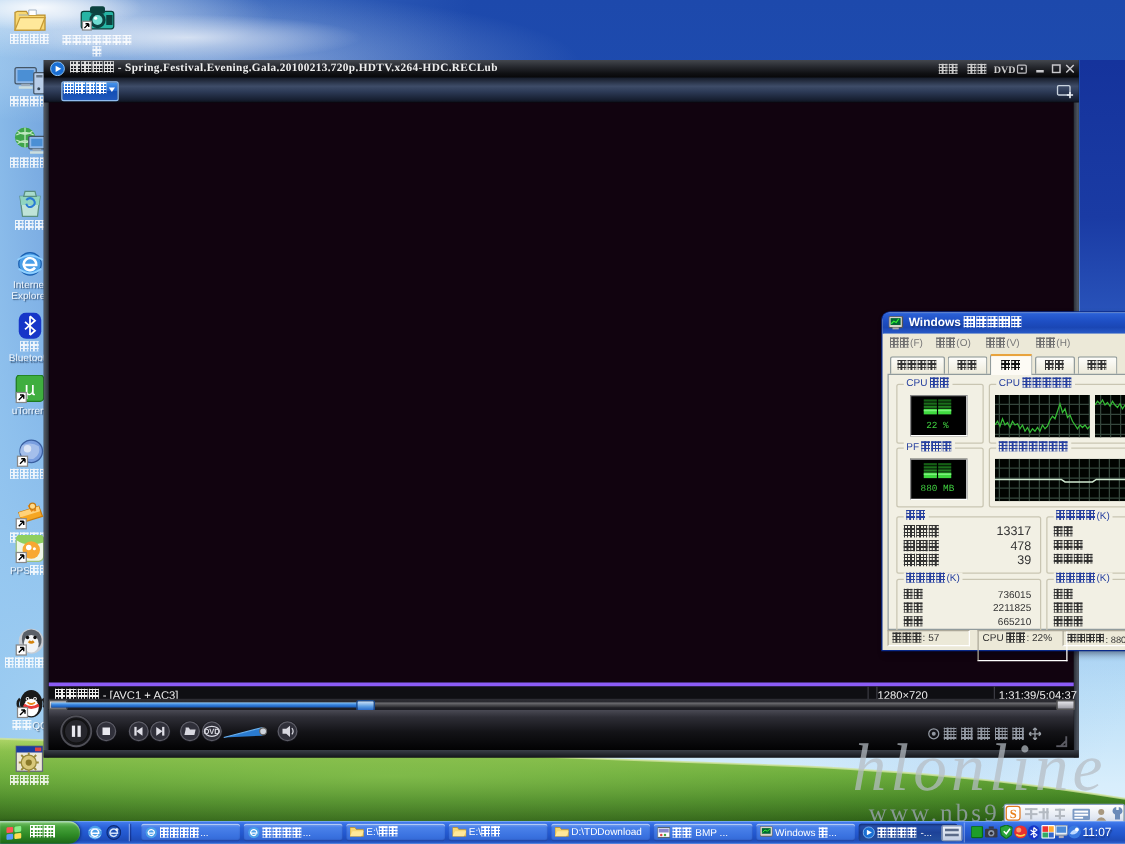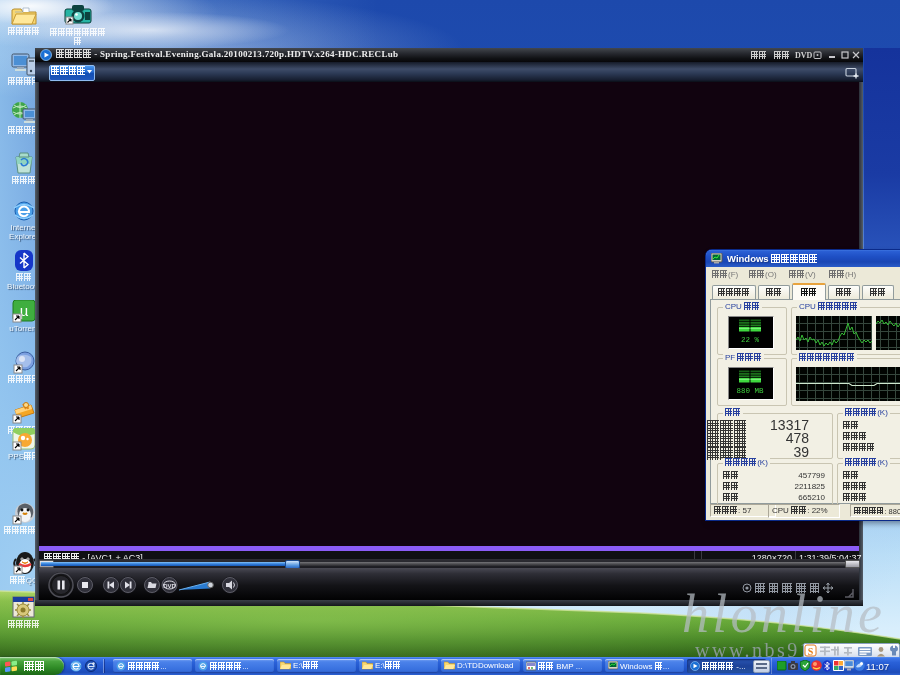--- a/index.html
+++ b/index.html
@@ -232,25 +232,25 @@
   <svg class="ab" style="left:810px;top:5px" width="14" height="12">
         <rect x="1" y="1.5" width="10" height="7.5" rx="1" fill="none" stroke="#c8d2de" stroke-width="1.1"></rect>
         <path d="M8.5,9 h5 M11,6.5 v5" stroke="#e8eef4" stroke-width="1.3"></path>
       </svg>
  </div>
 
  <div class="ab" style="left:4px;top:34px;width:820px;height:464px;background:#11030f"></div>
  <div class="ab" style="left:0;top:34px;width:4px;height:524px;background:linear-gradient(90deg,#555d68,#2a2f38)"></div>
  <div class="ab" style="left:824px;top:34px;width:4px;height:524px;background:linear-gradient(90deg,#2a2f38,#555d68)"></div>
 
- <div class="ab" style="left:4px;top:498px;width:820px;height:13px;background:#0f0f13;border-top:5px solid #8b5cf6;box-sizing:border-box">
+ <div class="ab" style="left:4px;top:498px;width:820px;height:13px;background:#0f0f13;border-top:3px solid #8b5cf6;box-sizing:border-box">
   <div class="ab" style="left:5px;top:2px;font-size:9px;color:#eee;--tc:#eee;white-space:nowrap"><i class="z"></i><i class="z"></i><i class="z"></i><i class="z"></i> - [AVC1 + AC3]</div>
   <div class="ab" style="left:655px;top:0;width:1px;height:13px;background:#3a3a42"></div>
   <div class="ab" style="left:662px;top:0;width:1px;height:13px;background:#3a3a42"></div>
-  <div class="ab" style="left:663px;top:2px;width:90px;text-align:right;font-size:9px;color:#eee">1280×720</div>
+  <div class="ab" style="left:663px;top:2px;width:90px;text-align:left;font-size:9px;color:#eee">1280×720</div>
   <div class="ab" style="left:756px;top:0;width:1px;height:13px;background:#3a3a42"></div>
   <div class="ab" style="left:760px;top:2px;width:60px;text-align:right;font-size:9px;color:#eee;white-space:nowrap">1:31:39/5:04:37</div>
  </div>
 
  <div class="ab" style="left:4px;top:511px;width:820px;height:9px;background:linear-gradient(180deg,#2e2e34,#1c1c22)">
   <div class="ab" style="left:0px;top:1px;width:13px;height:6px;background:linear-gradient(180deg,#e8e8ec,#9a9aa2);border:1px solid #555;border-radius:1px"></div>
   <div class="ab" style="left:2px;top:3px;width:816px;height:4px;background:linear-gradient(180deg,#76767a 0,#4c4c50 50%,#2a2a2e 100%)"></div>
   <div class="ab" style="left:2px;top:3px;width:246px;height:4px;background:linear-gradient(180deg,#86c4f8 0,#3a84dc 45%,#1456b4 100%)"></div>
   <div class="ab" style="left:246px;top:1px;width:13px;height:7px;background:linear-gradient(180deg,#cfe4fa 0,#5a9ae0 60%,#2a6ac8 100%);border:1px solid #1a4a90;border-radius:2px"></div>
   <div class="ab" style="left:806px;top:1px;width:13px;height:6px;background:linear-gradient(180deg,#e8e8ec,#9a9aa2);border:1px solid #555;border-radius:1px"></div>
@@ -403,50 +403,50 @@
       <rect width="117" height="34" fill="#010401"></rect>
   <g stroke="#35463c" stroke-width="1">
         <path d="M0,7.5 H117 M0,15.5 H117 M0,23.5 H117 M0,31.5 H117"></path>
         <path d="M3.5,0 V34 M11.5,0 V34 M19.5,0 V34 M27.5,0 V34 M35.5,0 V34 M43.5,0 V34 M51.5,0 V34 M59.5,0 V34 M67.5,0 V34 M75.5,0 V34 M83.5,0 V34 M91.5,0 V34 M99.5,0 V34 M107.5,0 V34 M115.5,0 V34"></path>
       </g>
   <path d="M0,16.5 H53 L56,18.5 H78 L81,16.5 H117" fill="none" stroke="#cfe8cf" stroke-width="1.2"></path>
  </svg>
 
  <div class="ab" style="left:11px;top:163px;width:114px;height:44px;border:1px solid #c9c5b2;border-radius:2px"></div>
  <div class="ab" style="left:17px;top:158px;background:#f2f0e4;padding:0 2px;font-size:8px;--tc:#27409f;color:#27409f;white-space:nowrap;z-index:3"><i class="z"></i><i class="z"></i></div>
- <div class="ab" style="left:1px;top:170px;width:102px;font-size:14px;--tc:#333;color:#333;line-height:11px">
+ <div class="ab" style="left:17px;top:170px;width:102px;font-size:10px;--tc:#333;color:#333;line-height:11px">
   <div><span><i class="z"></i><i class="z"></i><i class="z"></i></span><span style="float:right">13317</span></div>
   <div><span><i class="z"></i><i class="z"></i><i class="z"></i></span><span style="float:right">478</span></div>
   <div><span><i class="z"></i><i class="z"></i><i class="z"></i></span><span style="float:right">39</span></div>
  </div>
  <div class="ab" style="left:131px;top:163px;width:76px;height:44px;border:1px solid #c9c5b2;border-radius:2px"></div>
  <div class="ab" style="left:137px;top:158px;background:#f2f0e4;padding:0 2px;font-size:8px;--tc:#27409f;color:#27409f;white-space:nowrap;z-index:3"><i class="z"></i><i class="z"></i><i class="z"></i><i class="z"></i>(K)</div>
  <div class="ab" style="left:137px;top:170px;width:80px;font-size:8px;--tc:#333;color:#333;line-height:11px">
   <div><i class="z"></i><i class="z"></i></div>
   <div><i class="z"></i><i class="z"></i><i class="z"></i></div>
   <div><i class="z"></i><i class="z"></i><i class="z"></i><i class="z"></i></div>
  </div>
  <div class="ab" style="left:11px;top:213px;width:114px;height:44px;border:1px solid #c9c5b2;border-radius:2px"></div>
  <div class="ab" style="left:17px;top:208px;background:#f2f0e4;padding:0 2px;font-size:8px;--tc:#27409f;color:#27409f;white-space:nowrap;z-index:3"><i class="z"></i><i class="z"></i><i class="z"></i><i class="z"></i>(K)</div>
  <div class="ab" style="left:17px;top:220px;width:102px;font-size:8px;--tc:#333;color:#333;line-height:11px">
-  <div><span><i class="z"></i><i class="z"></i></span><span style="float:right">457799</span></div>
+  <div><span><i class="z"></i><i class="z"></i></span><span style="float:right">736015</span></div>
   <div><span><i class="z"></i><i class="z"></i></span><span style="float:right">2211825</span></div>
   <div><span><i class="z"></i><i class="z"></i></span><span style="float:right">665210</span></div>
  </div>
  <div class="ab" style="left:131px;top:213px;width:76px;height:44px;border:1px solid #c9c5b2;border-radius:2px"></div>
  <div class="ab" style="left:137px;top:208px;background:#f2f0e4;padding:0 2px;font-size:8px;--tc:#27409f;color:#27409f;white-space:nowrap;z-index:3"><i class="z"></i><i class="z"></i><i class="z"></i><i class="z"></i>(K)</div>
  <div class="ab" style="left:137px;top:220px;width:80px;font-size:8px;--tc:#333;color:#333;line-height:11px">
   <div><i class="z"></i><i class="z"></i></div>
   <div><i class="z"></i><i class="z"></i><i class="z"></i></div>
   <div><i class="z"></i><i class="z"></i><i class="z"></i></div>
  </div>
 
  <div class="ab" style="left:2px;top:254px;width:206px;height:14px;background:#ece9d8;font-size:8px;--tc:#333;color:#333">
   <div class="ab" style="left:2px;top:0;width:66px;height:13px;border:1px solid;border-color:#aca899 #fff #fff #aca899;padding:1px 0 0 3px;box-sizing:border-box;white-space:nowrap"><i class="z"></i><i class="z"></i><i class="z"></i>: 57</div>
-  <div class="ab" style="left:60px;top:0;width:72px;height:14px;border:1px solid;border-color:#aca899 #fff #fff #aca899;padding:1px 0 0 3px;box-sizing:border-box;white-space:nowrap">CPU <i class="z"></i><i class="z"></i>: 22%</div>
+  <div class="ab" style="left:74px;top:0;width:72px;height:25px;border:1px solid;border-color:#aca899 #fff #fff #aca899;padding:1px 0 0 3px;box-sizing:border-box;white-space:nowrap">CPU <i class="z"></i><i class="z"></i>: 22%</div>
   <div class="ab" style="left:142px;top:0;width:72px;height:13px;border:1px solid;border-color:#aca899 #fff #fff #aca899;padding:1.5px 0 0 3px;box-sizing:border-box;white-space:nowrap;font-size:7.5px"><i class="z"></i><i class="z"></i><i class="z"></i><i class="z"></i>: 880</div>
  </div>
 </div>
 
 <div class="ab" style="left:640px;top:575px;width:260px;height:90px;z-index:30;pointer-events:none">
  <svg width="260" height="90">
   <text x="42" y="57" font-family="Liberation Serif" font-style="italic" font-size="54" fill="#b6bdc4" opacity=".72" textLength="200">hlonline</text>
   <text x="55" y="82" font-family="Liberation Serif" font-size="20" fill="#9aa4ae" opacity=".8" letter-spacing="2.5">www.nbs91.cn</text>
  </svg>
 </div>

